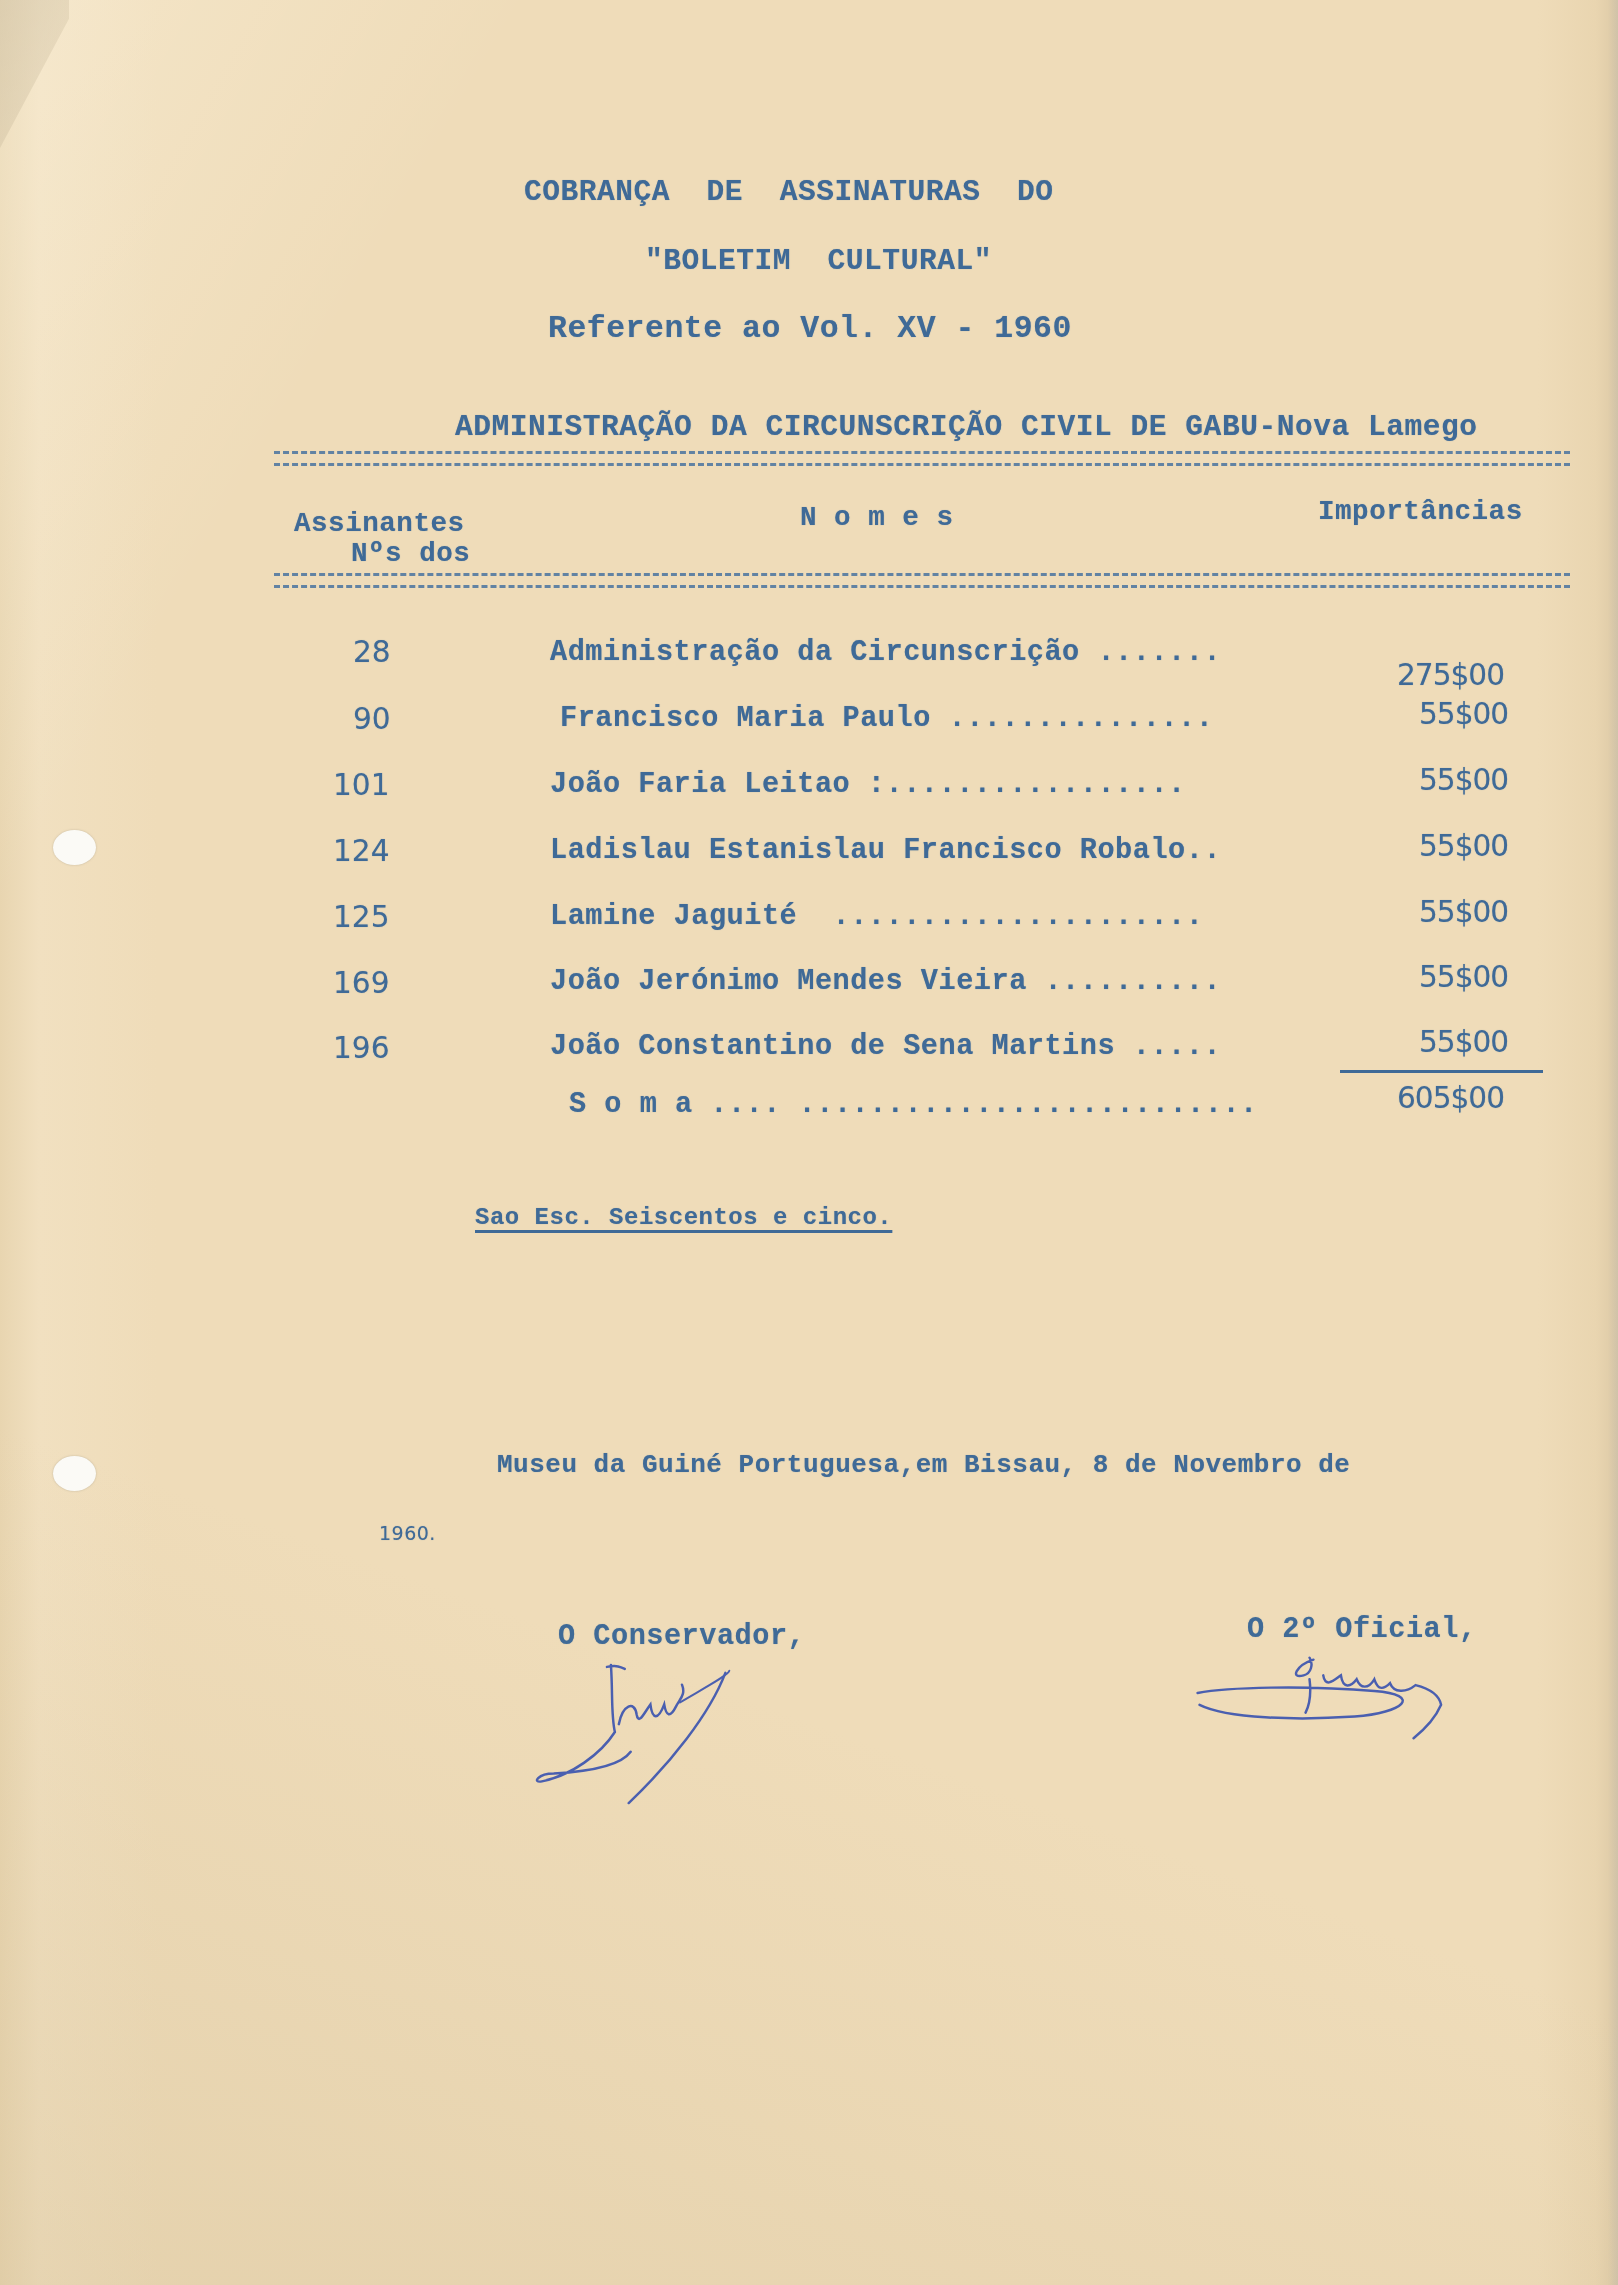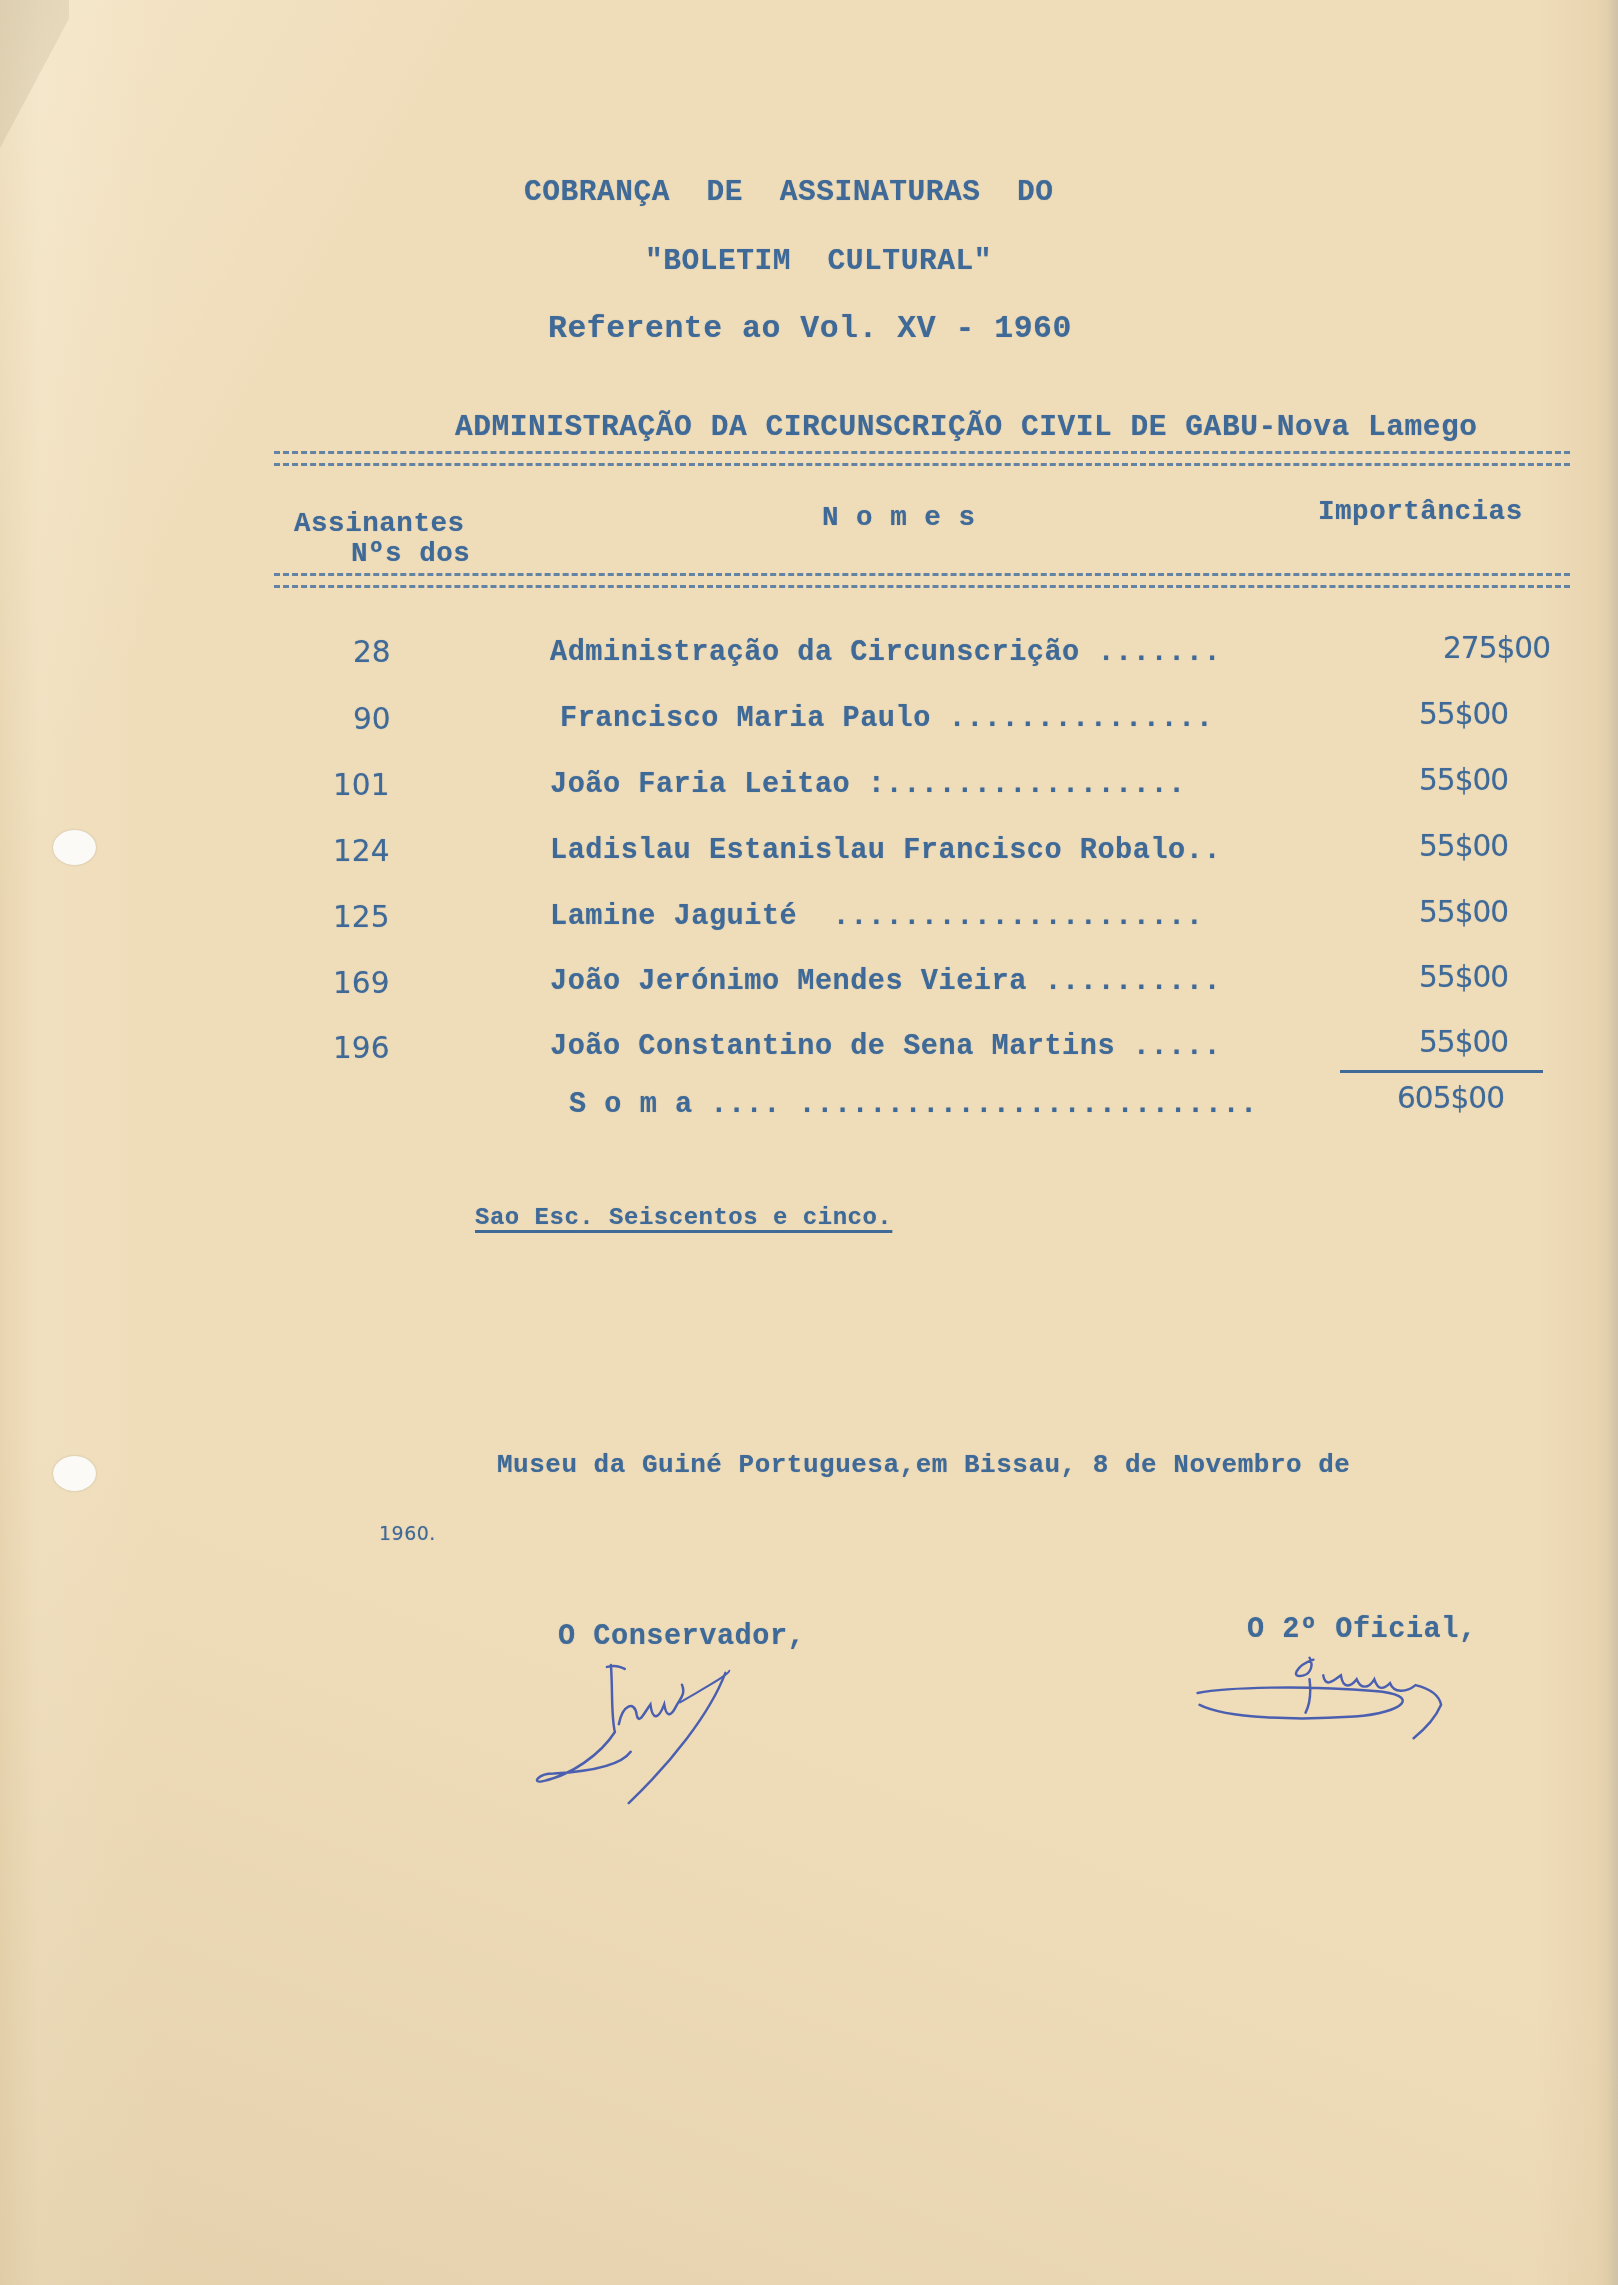--- a/index.html
+++ b/index.html
@@ -90,29 +90,29 @@
 <div class="txt title-line" style="left:524px; top:175px;">COBRANÇA  DE  ASSINATURAS  DO</div>
 <div class="txt title-line" style="left:645px; top:244px;">"BOLETIM  CULTURAL"</div>
 <div class="txt title-line" style="left:548px; top:311px; font-size:31.5px;">Referente ao Vol. XV - 1960</div>
 
 <div class="txt" style="left:412px; top:410px; font-size:29.6px;margin-left:43px;">ADMINISTRAÇÃO DA CIRCUNSCRIÇÃO CIVIL DE GABU-Nova Lamego</div>
 
 <div class="rule" style="left:274px; top:451px; width:1296px;"></div>
 
 <div class="txt col-head" style="left:351px; top:496px;margin-top:42px;">Nºs dos</div>
 <div class="txt col-head" style="left:294px; top:508px;">Assinantes</div>
-<div class="txt col-head" style="left:822px; top:502px;">N o m e s</div>
+<div class="txt col-head" style="left:800px; top:502px;">N o m e s</div>
 <div class="txt col-head" style="left:1318px; top:496px;">Importâncias</div>
 
 <div class="rule" style="left:274px; top:573px; width:1296px;"></div>
 
 <div>
   <div class="txt row-num" style="left:353px; top:635px;">28</div>
   <div class="txt row-name" style="left:550px; top:636px;">Administração da Circunscrição .......</div>
-  <div class="txt row-amt" style="left:1397px; top:631px;margin-left:46px;">275$00</div>
+  <div class="txt row-amt" style="left:1397px; top:658px;">275$00</div>
 </div>
 <div>
   <div class="txt row-num" style="left:353px; top:702px;">90</div>
   <div class="txt row-name" style="left:560px; top:702px;">Francisco Maria Paulo ...............</div>
   <div class="txt row-amt" style="left:1419px; top:697px;">55$00</div>
 </div>
 <div>
   <div class="txt row-num" style="left:333px; top:768px;">101</div>
   <div class="txt row-name" style="left:550px; top:768px;">João Faria Leitao :.................</div>
   <div class="txt row-amt" style="left:1419px; top:763px;">55$00</div>

